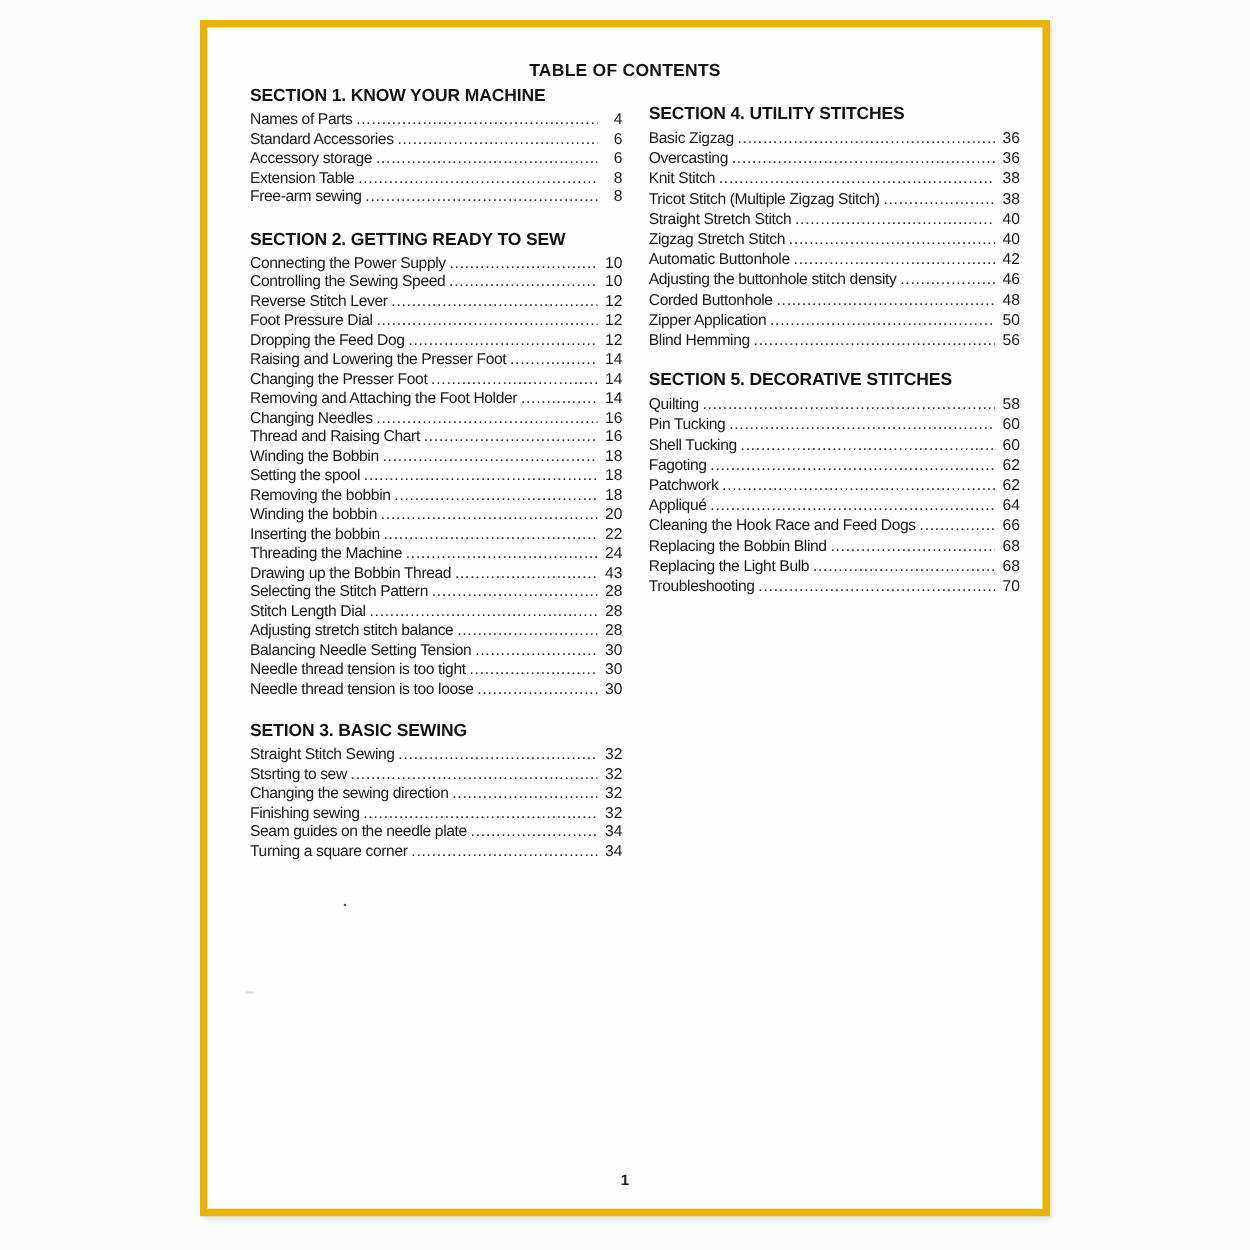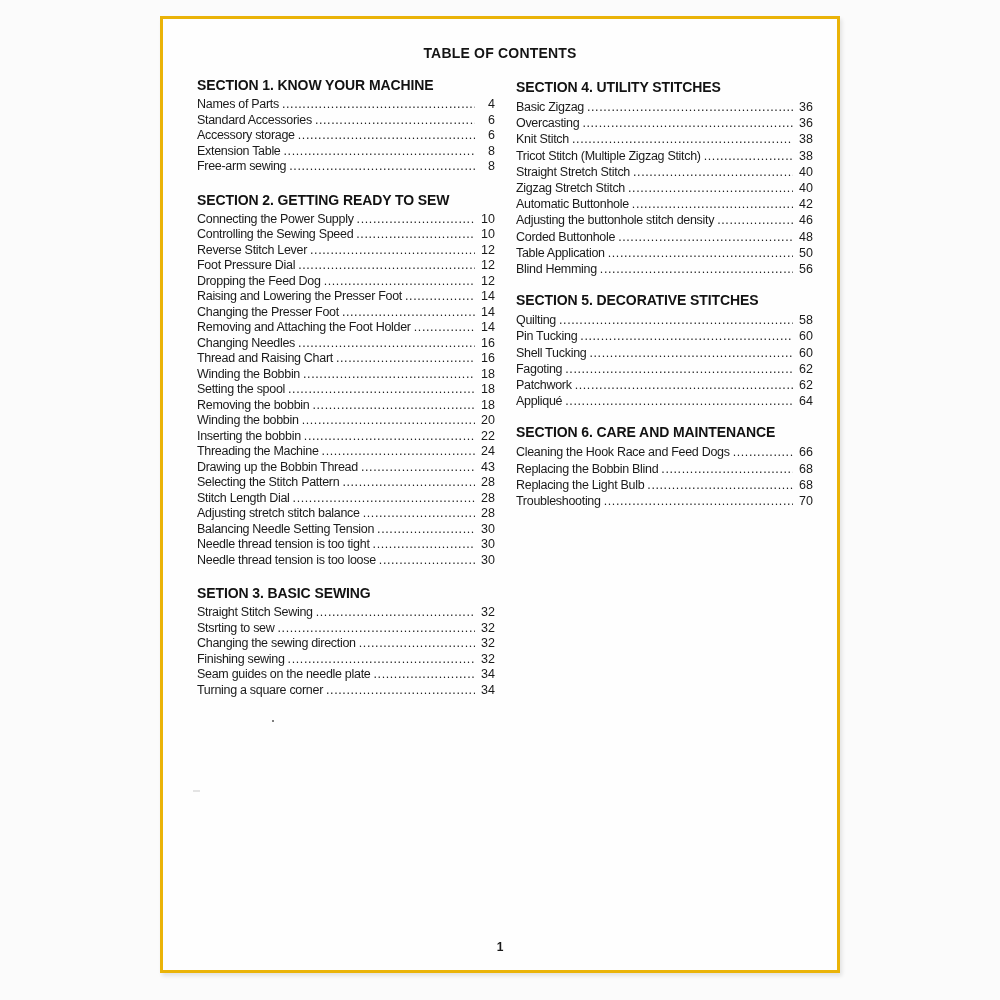--- a/index.html
+++ b/index.html
@@ -11,21 +11,21 @@
     font-family: "Liberation Sans", sans-serif;
     -webkit-font-smoothing: antialiased;
   }
   .paper {
     position: absolute;
     left: 160px;
     top: 16px;
     width: 680px;
     height: 957px;
     background: #fefefe;
-    border: 3px solid #eab308;
+    border: 6px solid #eab308;
     box-shadow: 2px 3px 4px rgba(0,0,0,0.10);
     box-sizing: border-box;
     overflow: hidden;
   }
   .doc-title {
     margin-top: 27px;
     text-align: center;
     font-size: 14px;
     font-weight: bold;
     color: #141414;
@@ -42,21 +42,21 @@
   .col-right { width: 297px; }
   .sec-heading {
     font-size: 14px;
     font-weight: bold;
     color: #121212;
     letter-spacing: -0.1px;
     line-height: 15px;
     margin: 18px 0 4px 0;
     white-space: nowrap;
   }
-  .toc-section:first-child .sec-heading { margin-top: 12px; }
+  .toc-section:first-child .sec-heading { margin-top: 0; }
   .col-right .sec-heading { margin-top: 16px; }
   .col-right .toc-section:first-child .sec-heading { margin-top: 14px; }
   .toc-row {
     display: flex;
     align-items: baseline;
     font-size: 12.5px;
     color: #1a1a1a;
     letter-spacing: -0.3px;
     line-height: 15.5px;
     white-space: nowrap;
@@ -338,21 +338,21 @@
             <span class="toc-title">Adjusting the buttonhole stitch density</span>
             <span class="leader"></span>
             <span class="toc-page">46</span>
           </div>
           <div class="toc-row">
             <span class="toc-title">Corded Buttonhole</span>
             <span class="leader"></span>
             <span class="toc-page">48</span>
           </div>
           <div class="toc-row">
-            <span class="toc-title">Table Application</span>
+            <span class="toc-title">Zipper Application</span>
             <span class="leader"></span>
             <span class="toc-page">50</span>
           </div>
           <div class="toc-row">
             <span class="toc-title">Blind Hemming</span>
             <span class="leader"></span>
             <span class="toc-page">56</span>
           </div>
         </div>
         <div class="toc-section">
@@ -382,21 +382,20 @@
             <span class="leader"></span>
             <span class="toc-page">62</span>
           </div>
           <div class="toc-row">
             <span class="toc-title">Appliqué</span>
             <span class="leader"></span>
             <span class="toc-page">64</span>
           </div>
         </div>
         <div class="toc-section">
-          <div class="sec-heading">SECTION 6. CARE AND MAINTENANCE</div>
           <div class="toc-row">
             <span class="toc-title">Cleaning the Hook Race and Feed Dogs</span>
             <span class="leader"></span>
             <span class="toc-page">66</span>
           </div>
           <div class="toc-row">
             <span class="toc-title">Replacing the Bobbin Blind</span>
             <span class="leader"></span>
             <span class="toc-page">68</span>
           </div>

